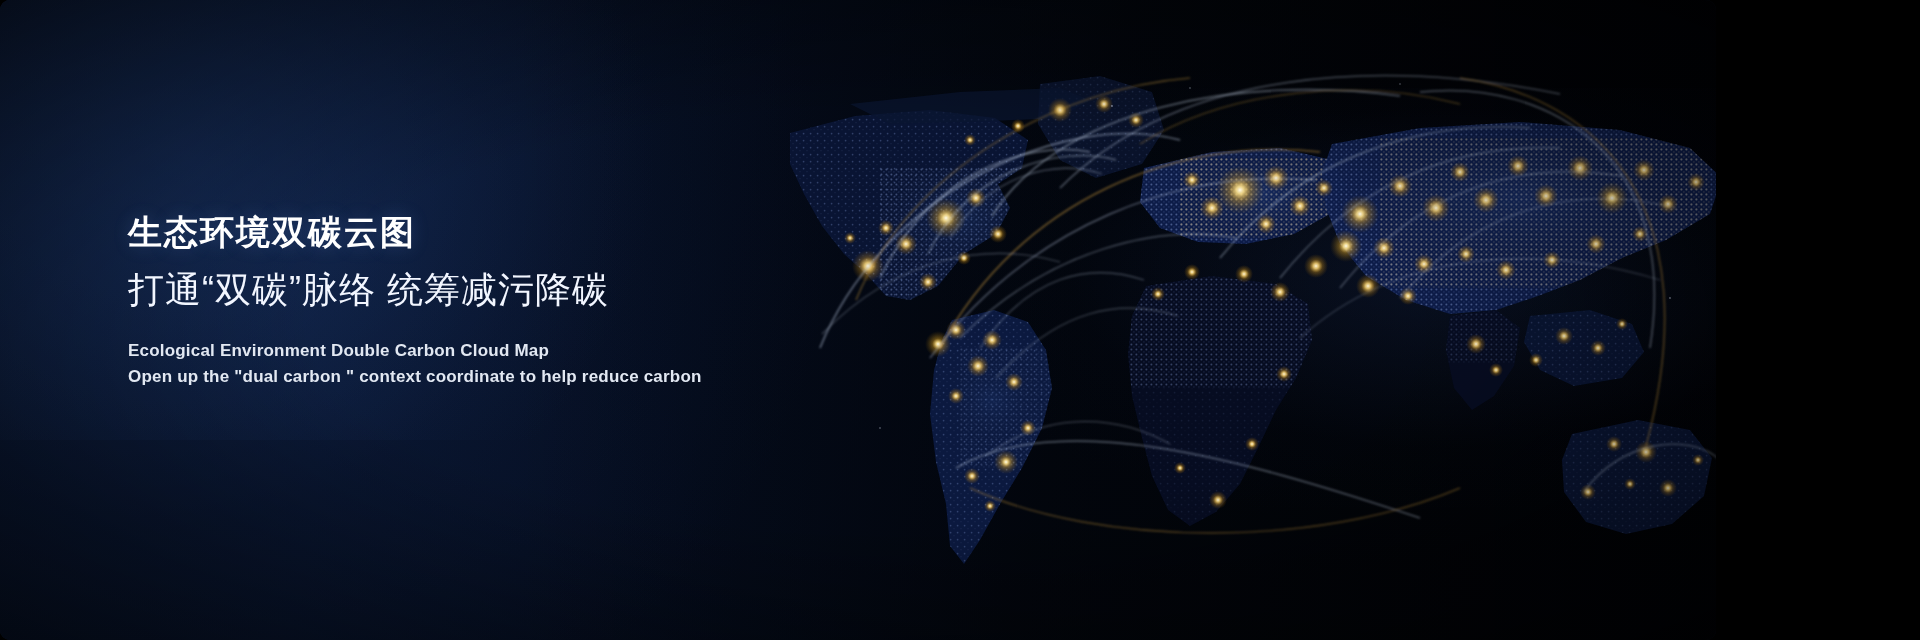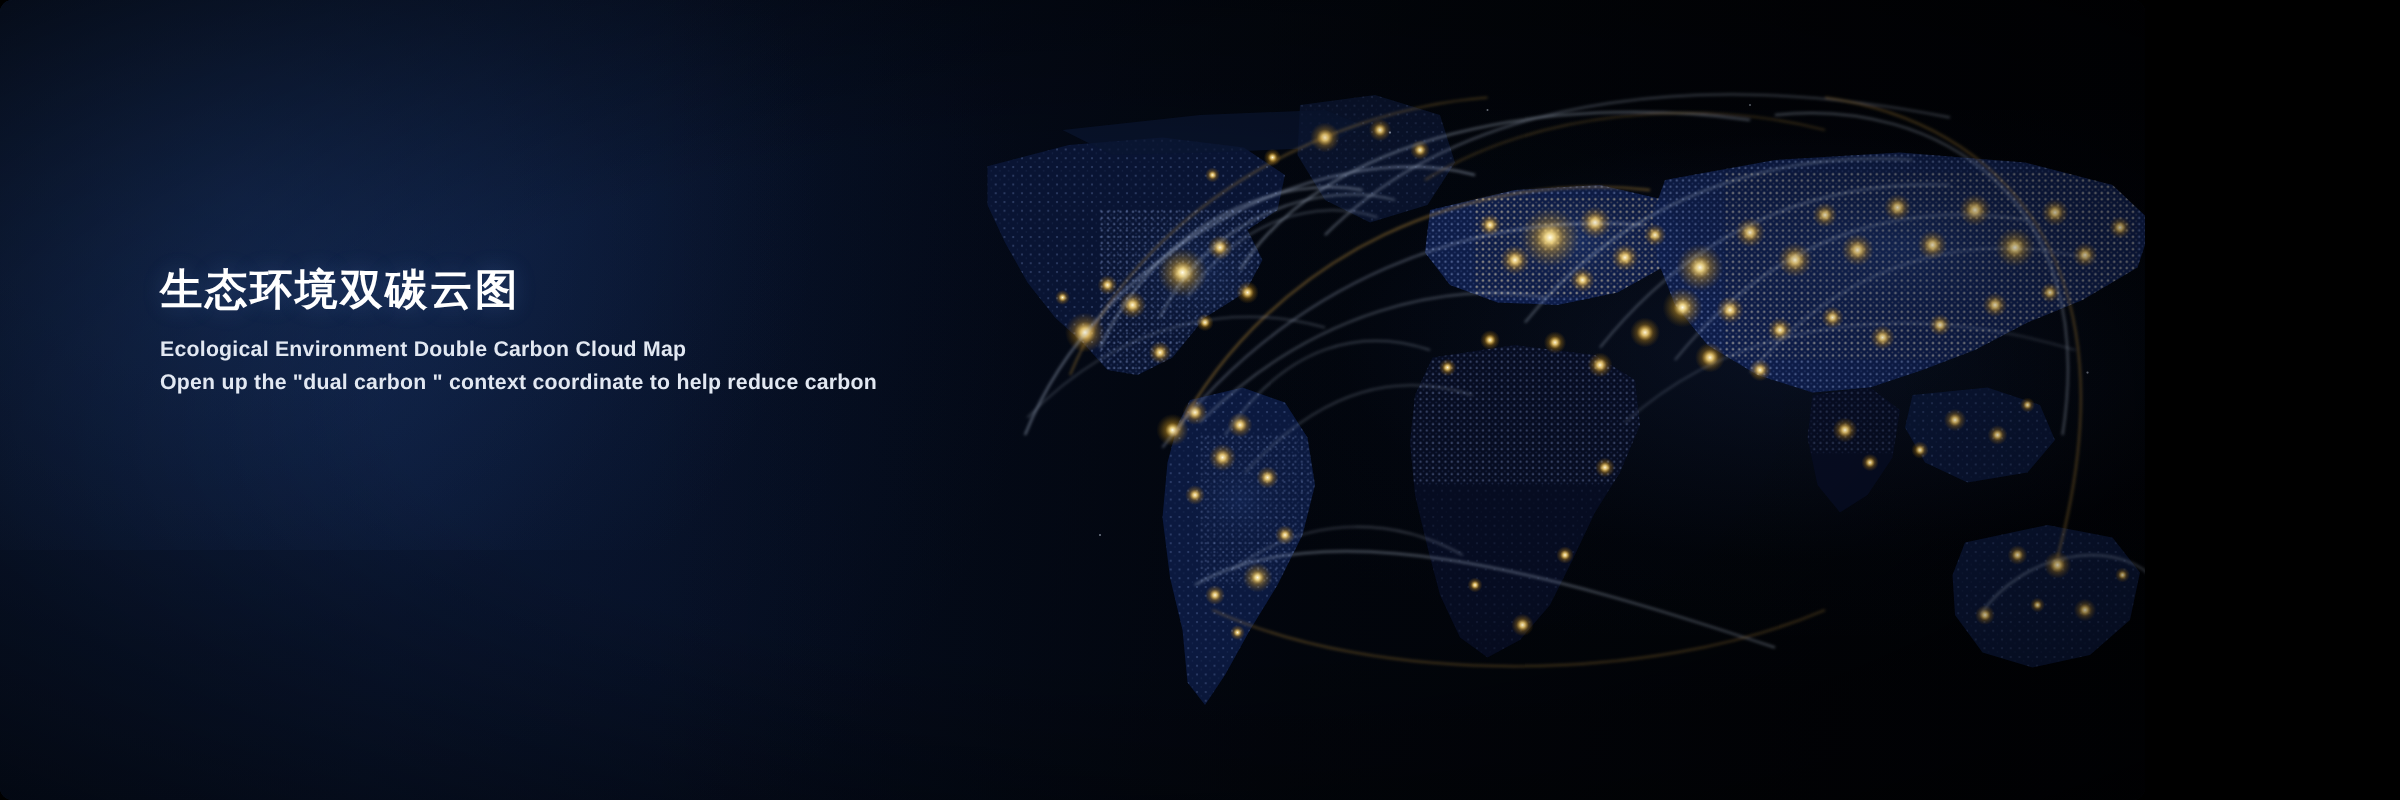--- a/index.html
+++ b/index.html
@@ -345,17 +345,18 @@
         <circle cx="980" cy="300" r="0.8" fill="#cfd9ec"></circle>
         <circle cx="120" cy="380" r="0.8" fill="#cfd9ec"></circle>
       </g>
     </svg>
   </div>
 
   <div class="bg-vignette"></div>
 
   <div class="text-block">
     <h1 class="title-main">生态环境双碳云图</h1>
+    <h2 class="title-sub">打通“双碳”脉络 统筹减污降碳</h2>
     <p class="en-line">Ecological Environment Double Carbon Cloud Map</p>
     <p class="en-line">Open up the "dual carbon " context coordinate to help reduce carbon</p>
   </div>
 
 </div>
 
 </body></html>

